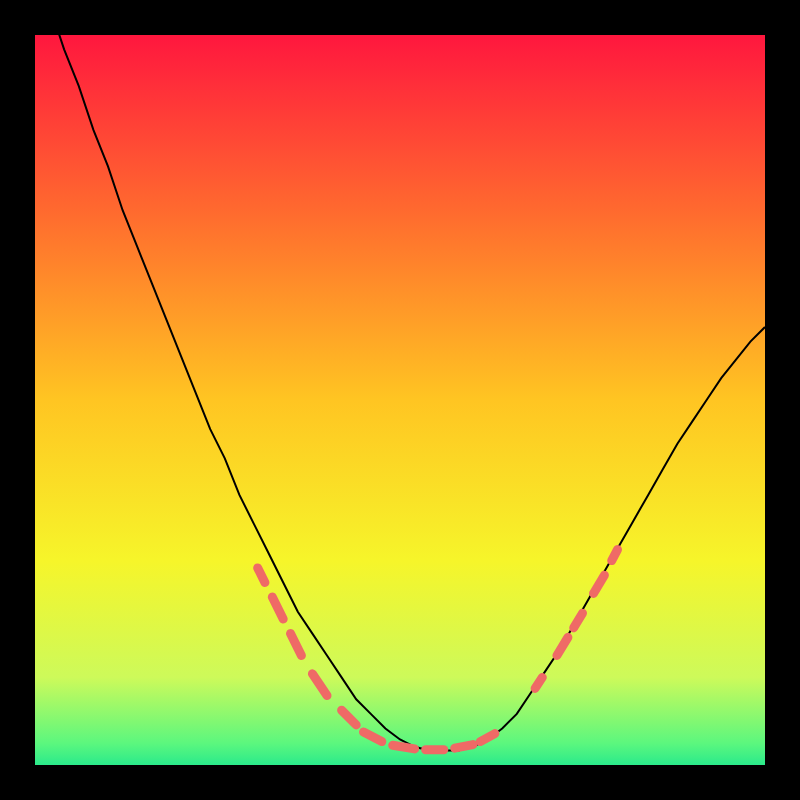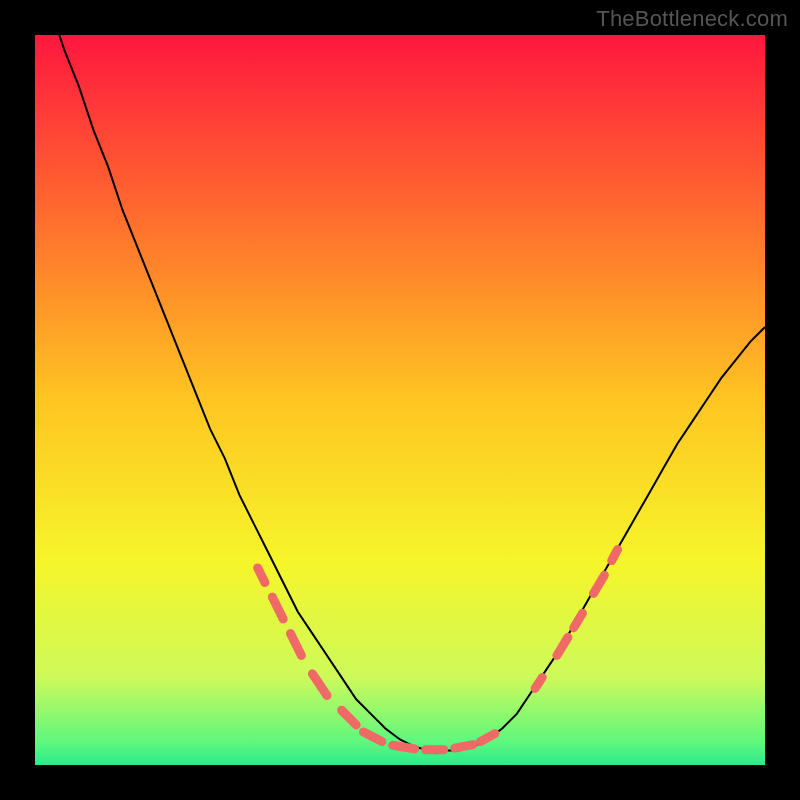--- a/index.html
+++ b/index.html
@@ -34,21 +34,20 @@
     color: #555;
     font-size: 22px;
     font-weight: 500;
     letter-spacing: 0.2px;
   }
 </style>
 </head>
 <body>
 
 <div class="frame">
-  <div class="watermark">TheBottleneck.com</div>
   <div class="plot">
     <svg id="chart-svg" width="730" height="730" viewBox="0 0 730 730">
       <defs>
         <linearGradient id="bg-grad" x1="0" y1="0" x2="0" y2="1">
             <stop offset="0%" stop-color="#ff173e"></stop>
             <stop offset="25%" stop-color="#ff6d2e"></stop>
             <stop offset="50%" stop-color="#ffc522"></stop>
             <stop offset="72%" stop-color="#f6f52a"></stop>
             <stop offset="88%" stop-color="#cdfa5a"></stop>
             <stop offset="97%" stop-color="#5cf77e"></stop>

